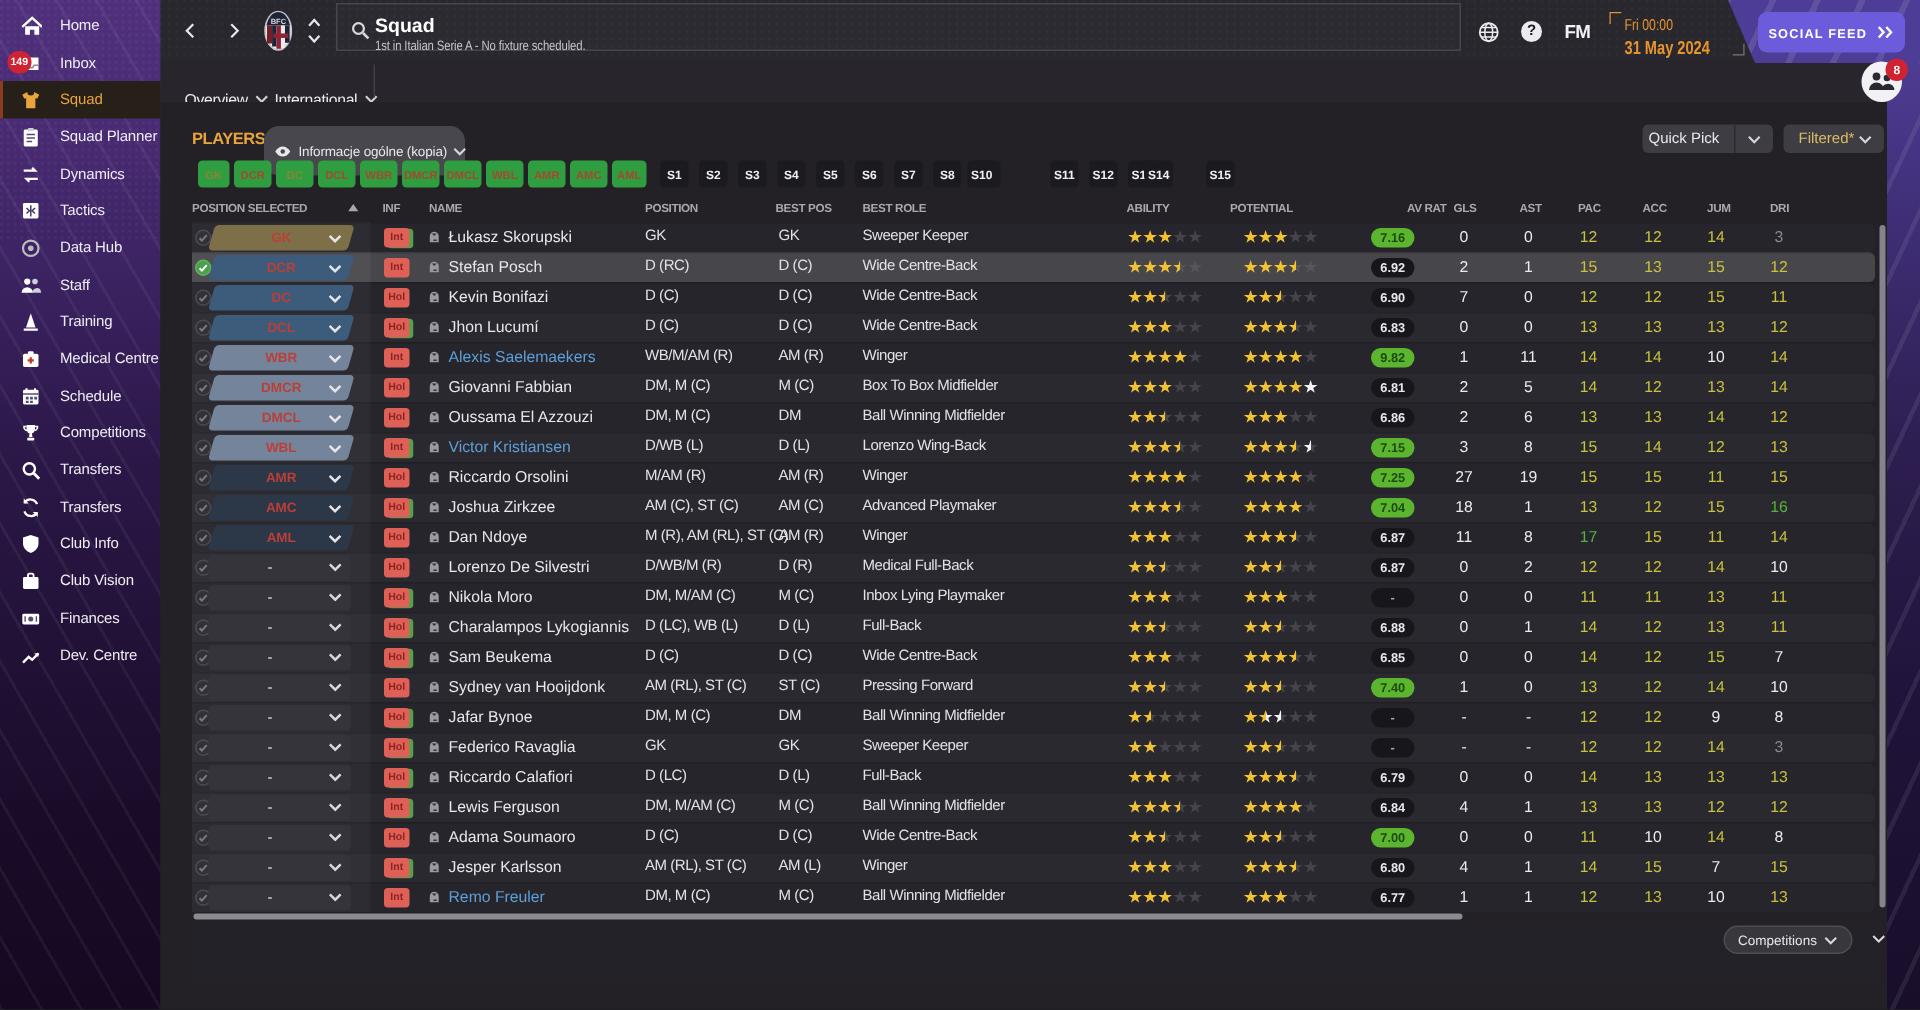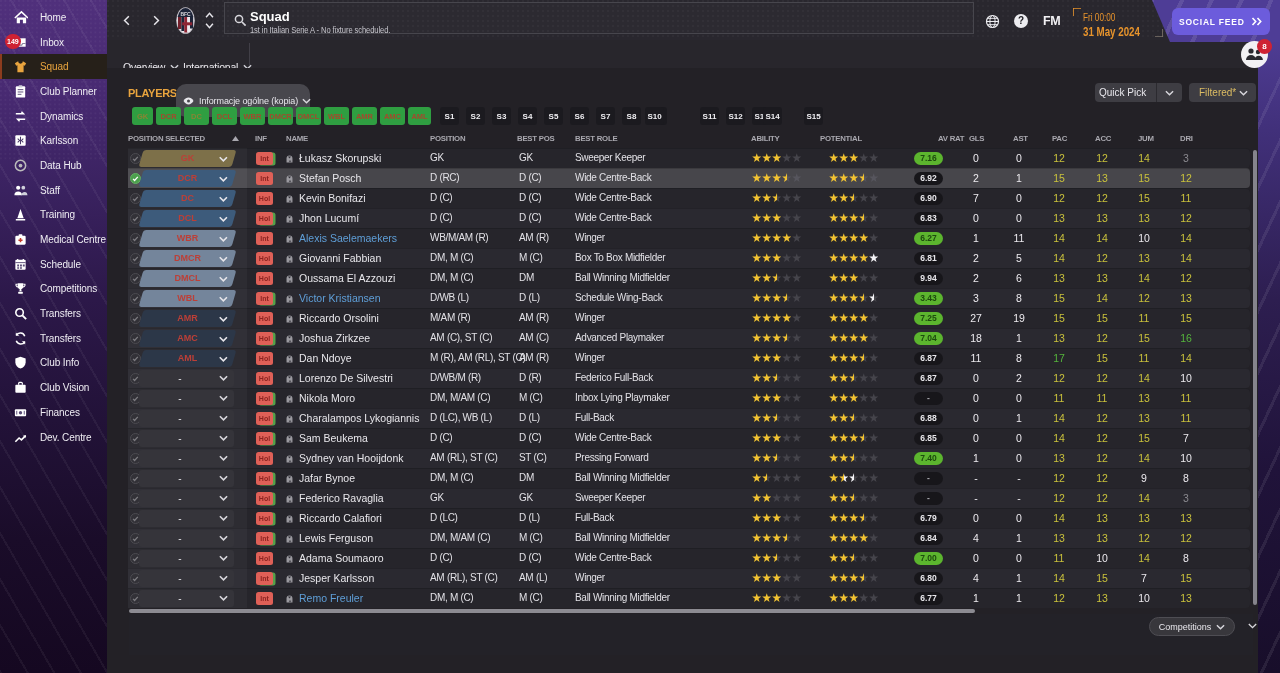--- a/index.html
+++ b/index.html
@@ -209,34 +209,34 @@
           <path d="M5.5 2.5L2 4.5l1.4 2.8 1.3-.6V14h6.6V6.7l1.3.6L14 4.5l-3.5-2a2.2 2.2 0 0 1-5 0z" fill="#e9a43e"></path>
         </svg>
         <span class="ml">Squad</span>
       </div>
 <div class="mi">
         <svg class="mic" viewBox="0 0 16 16" width="15" height="15">
           <rect x="3" y="2.5" width="10" height="12" rx="1" fill="#fff"></rect>
           <rect x="6" y="1.4" width="4" height="2.4" rx="0.6" fill="#cfcfda"></rect>
           <path d="M5 6h6M5 8.5h6M5 11h4" stroke="#574a75" stroke-width="1"></path>
         </svg>
-        <span class="ml">Club Planner</span>
+        <span class="ml">Squad Planner</span>
       </div>
 <div class="mi">
         <svg class="mic" viewBox="0 0 16 16" width="15" height="15">
           <path d="M3 5h8l-2-2M13 11H5l2 2" fill="none" stroke="#fff" stroke-width="1.6"></path>
         </svg>
         <span class="ml">Dynamics</span>
       </div>
 <div class="mi">
         <svg class="mic" viewBox="0 0 16 16" width="15" height="15">
           <rect x="2.5" y="2.5" width="11" height="11" rx="1" fill="#fff"></rect>
           <path d="M8 4v8M5 6l2 2-2 2M11 6L9 8l2 2" stroke="#4a3a68" stroke-width="1.1" fill="none"></path>
         </svg>
-        <span class="ml">Karlsson</span>
+        <span class="ml">Tactics</span>
       </div>
 <div class="mi">
         <svg class="mic" viewBox="0 0 16 16" width="15" height="15">
           <circle cx="8" cy="8" r="5.5" fill="none" stroke="#bbb" stroke-width="1.6"></circle>
           <circle cx="8" cy="8" r="2" fill="#bbb"></circle>
         </svg>
         <span class="ml">Data Hub</span>
       </div>
 <div class="mi">
         <svg class="mic" viewBox="0 0 16 16" width="15" height="15">
@@ -595,21 +595,21 @@
             <i class="st g"></i>
             <i class="st e"></i>
           </span>
           <span class="stg pot">
             <i class="st g"></i>
             <i class="st g"></i>
             <i class="st g"></i>
             <i class="st g"></i>
             <i class="st e"></i>
           </span>
-          <span class="rat rg">6.27</span>
+          <span class="rat rg">9.82</span>
           <span class="num c1 nw">1</span>
           <span class="num c2 nw">11</span>
           <span class="num c3 ny">14</span>
           <span class="num c4 ny">14</span>
           <span class="num c5 nw">10</span>
           <span class="num c6 ny">14</span>
         </div>
 <div class="row" style="top:180px">
           <span class="cb">
             <svg viewBox="0 0 10 10" width="7" height="7">
@@ -681,21 +681,21 @@
             <i class="st e"></i>
             <i class="st e"></i>
           </span>
           <span class="stg pot">
             <i class="st g"></i>
             <i class="st g"></i>
             <i class="st g"></i>
             <i class="st e"></i>
             <i class="st e"></i>
           </span>
-          <span class="rat">9.94</span>
+          <span class="rat">6.86</span>
           <span class="num c1 nw">2</span>
           <span class="num c2 nw">6</span>
           <span class="num c3 ny">13</span>
           <span class="num c4 ny">13</span>
           <span class="num c5 ny">14</span>
           <span class="num c6 ny">12</span>
         </div>
 <div class="row" style="top:220px">
           <span class="cb">
             <svg viewBox="0 0 10 10" width="7" height="7">
@@ -709,36 +709,36 @@
             </svg>
           </span>
           <span class="inf infg">Int</span>
           <span class="nm nb"><svg class="hd" viewBox="0 0 10 10" width="9" height="9">
               <path d="M1.7 9.4V4.9a3.3 3.3 0 0 1 6.6 0v4.5z" fill="#9b9aa0"></path>
               <path d="M3.2 2.9l1.8 2 1.8-2z" fill="#33323a"></path>
               <rect x="4.4" y="7.4" width="2.4" height="1.1" fill="#33323a"></rect>
             </svg>Victor Kristiansen</span>
           <span class="pos">D/WB (L)</span>
           <span class="bpos">D (L)</span>
-          <span class="brole">Schedule Wing-Back</span>
+          <span class="brole">Lorenzo Wing-Back</span>
           <span class="stg ab">
             <i class="st g"></i>
             <i class="st g"></i>
             <i class="st g"></i>
             <i class="st h"></i>
             <i class="st e"></i>
           </span>
           <span class="stg pot">
             <i class="st g"></i>
             <i class="st g"></i>
             <i class="st g"></i>
             <i class="st h"></i>
             <i class="st wh"></i>
           </span>
-          <span class="rat rg">3.43</span>
+          <span class="rat rg">7.15</span>
           <span class="num c1 nw">3</span>
           <span class="num c2 nw">8</span>
           <span class="num c3 ny">15</span>
           <span class="num c4 ny">14</span>
           <span class="num c5 ny">12</span>
           <span class="num c6 ny">13</span>
         </div>
 <div class="row odd" style="top:240px">
           <span class="cb">
             <svg viewBox="0 0 10 10" width="7" height="7">
@@ -878,21 +878,21 @@
               <path d="M1 1l4 4 4-4" fill="none" stroke="#d8d7dc" stroke-width="1.8"></path>
             </svg></span>
           <span class="inf">Hol</span>
           <span class="nm"><svg class="hd" viewBox="0 0 10 10" width="9" height="9">
               <path d="M1.7 9.4V4.9a3.3 3.3 0 0 1 6.6 0v4.5z" fill="#9b9aa0"></path>
               <path d="M3.2 2.9l1.8 2 1.8-2z" fill="#33323a"></path>
               <rect x="4.4" y="7.4" width="2.4" height="1.1" fill="#33323a"></rect>
             </svg>Lorenzo De Silvestri</span>
           <span class="pos">D/WB/M (R)</span>
           <span class="bpos">D (R)</span>
-          <span class="brole">Federico Full-Back</span>
+          <span class="brole">Medical Full-Back</span>
           <span class="stg ab">
             <i class="st g"></i>
             <i class="st g"></i>
             <i class="st h"></i>
             <i class="st e"></i>
             <i class="st e"></i>
           </span>
           <span class="stg pot">
             <i class="st g"></i>
             <i class="st g"></i>

